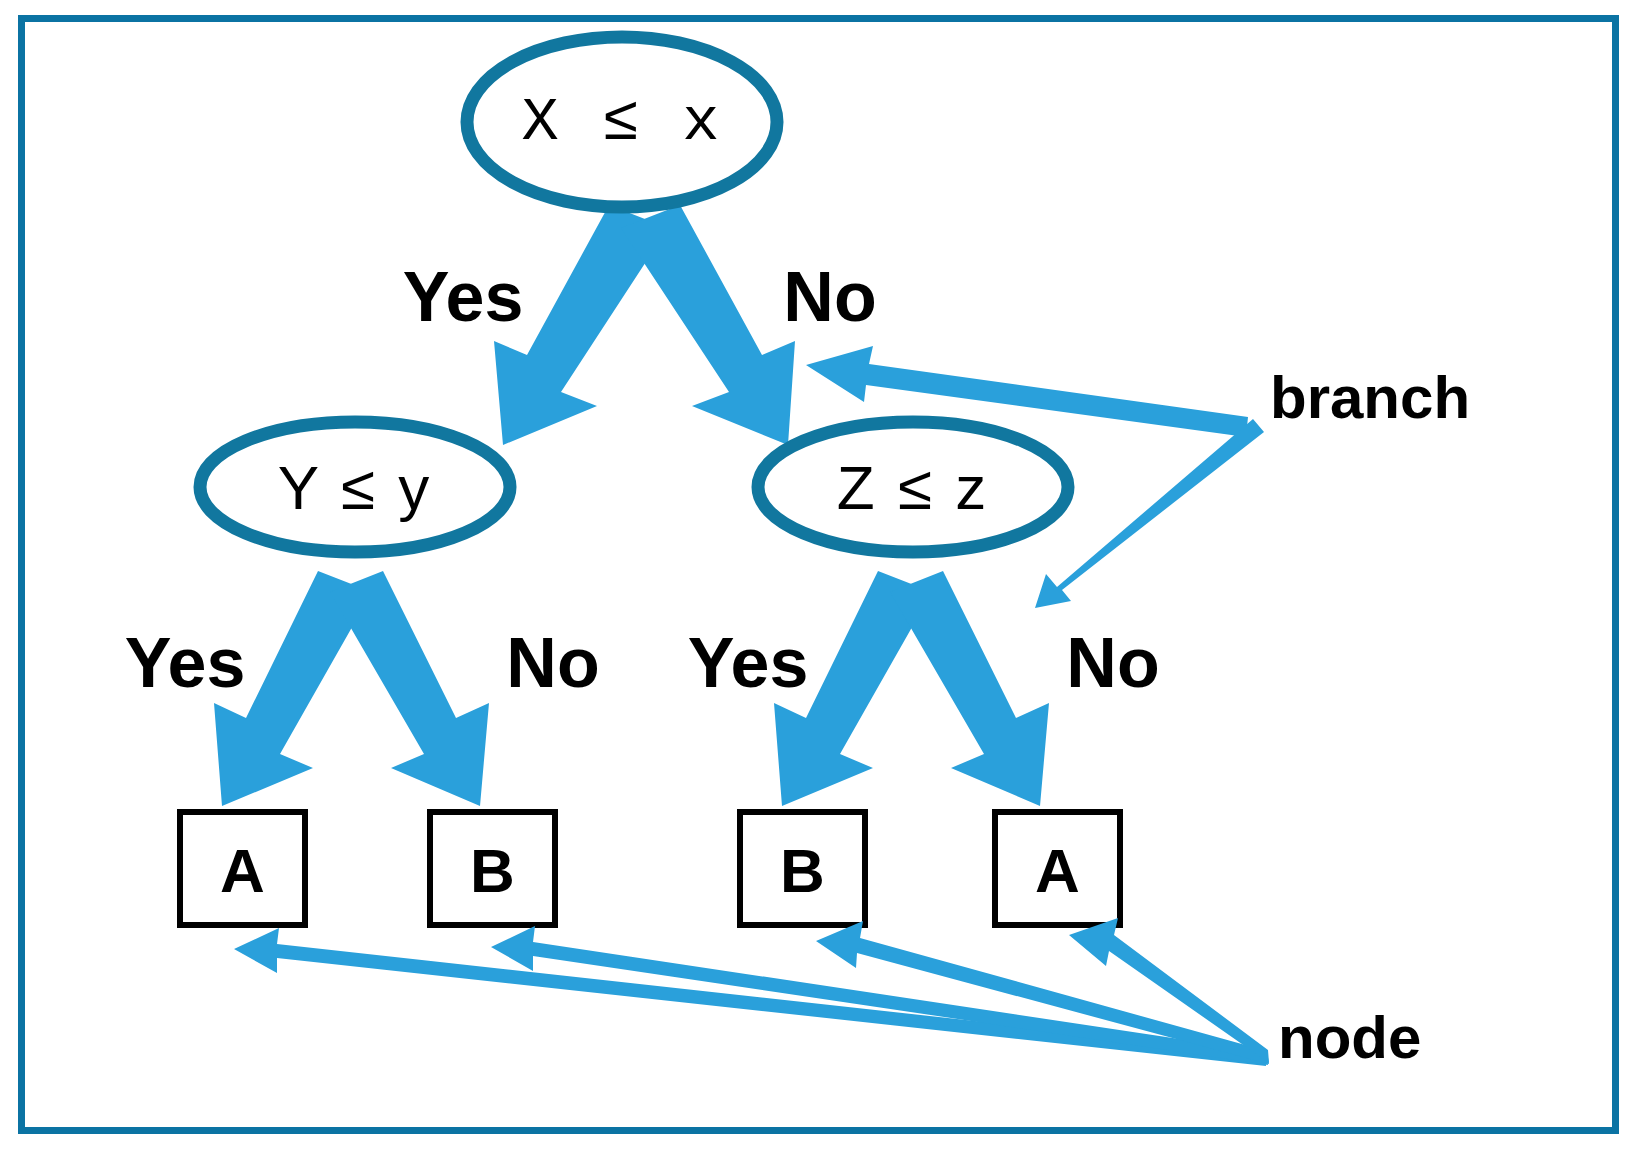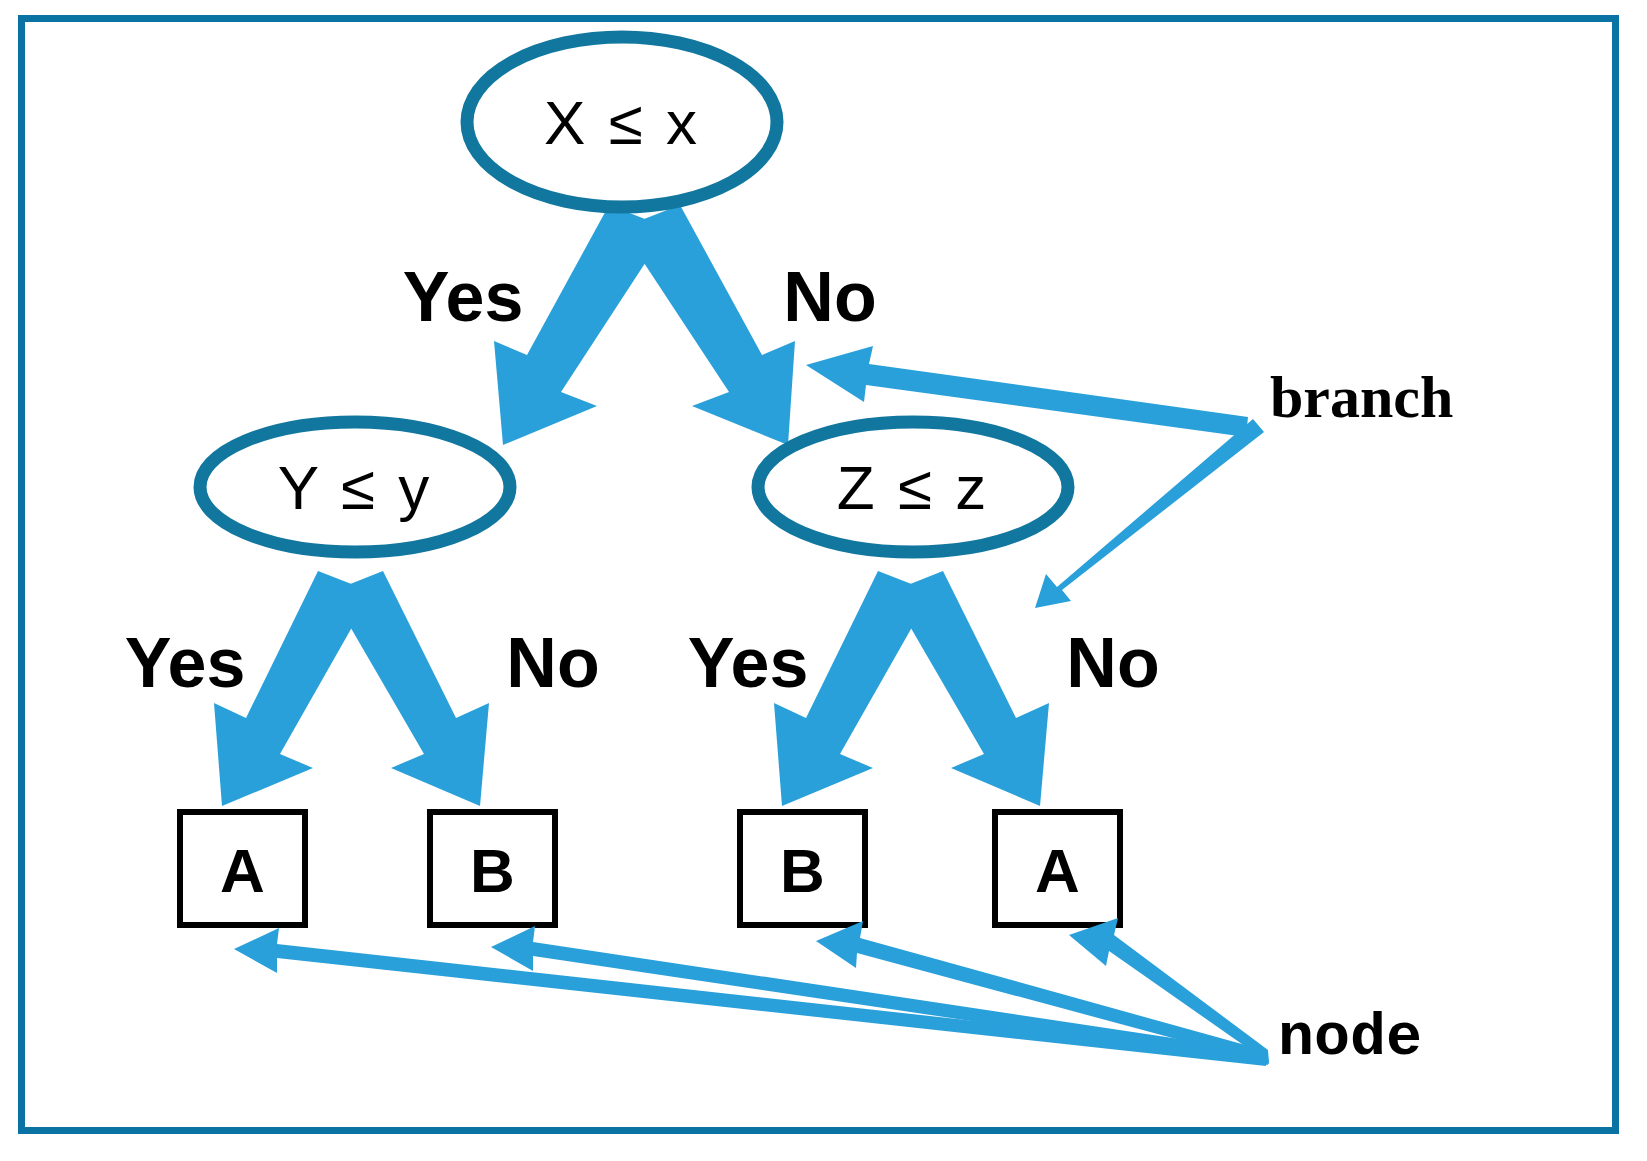--- a/index.html
+++ b/index.html
@@ -118,21 +118,21 @@
       <path d="M 1266,1052 L 533,942 L 535,926 L 491,947 L 533,971 L 533,956 L 1268,1065 Z" fill="#2aa0db"></path>
     </g>
     <g>
       <path d="M 1267,1051 L 860,938 L 863,921 L 816,941 L 856,968 L 857,953 L 1269,1064 Z" fill="#2aa0db"></path>
     </g>
     <g>
       <path d="M 1268,1050 L 1114,935 L 1118,918 L 1069,935 L 1106,966 L 1109,951 L 1269,1063 Z" fill="#2aa0db"></path>
     </g>
   </svg>
 
-  <div class="node-label decision-text" style="left:467px; top:82px; width:310px; height:80px;">X ≤ x</div>
+  <div class="node-label decision-text" style="left:467px; top:82px; width:310px; height:80px;font-family:Liberation Mono, monospace;">X ≤ x</div>
 
   <div class="node-label decision-text" style="left:758px; top:447px; width:310px; height:80px;">Z ≤ z</div>
 
   <div class="node-label decision-text" style="left:200px; top:447px; width:310px; height:80px;">Y ≤ y</div>
 
   <div class="node-label leaf-text" style="left:180px; top:815px; width:125px; height:110px;">A</div>
 
   <div class="node-label leaf-text" style="left:430px; top:815px; width:125px; height:110px;">B</div>
 
   <div class="node-label leaf-text" style="left:740px; top:815px; width:125px; height:110px;">B</div>
@@ -144,17 +144,17 @@
   <div class="node-label edge-text" style="left:760px; top:262px; width:140px; height:70px;">No</div>
 
   <div class="node-label edge-text" style="left:105px; top:628px; width:160px; height:70px;">Yes</div>
 
   <div class="node-label edge-text" style="left:483px; top:628px; width:140px; height:70px;">No</div>
 
   <div class="node-label edge-text" style="left:668px; top:628px; width:160px; height:70px;">Yes</div>
 
   <div class="node-label edge-text" style="left:1043px; top:628px; width:140px; height:70px;">No</div>
 
-  <div class="node-label annot-text" style="left:1270px; top:360px; width:300px; height:75px; justify-content:flex-start;font-family:Liberation Serif, serif;">branch</div>
+  <div class="node-label annot-text" style="left:1270px; top:360px; width:300px; height:75px; justify-content:flex-start;">branch</div>
 
-  <div class="node-label annot-text" style="left:1278px; top:1000px; width:300px; height:75px; justify-content:flex-start;font-family:Liberation Mono, monospace;">node</div>
+  <div class="node-label annot-text" style="left:1278px; top:1000px; width:300px; height:75px; justify-content:flex-start;">node</div>
 
 </div>
 
 </body></html>

